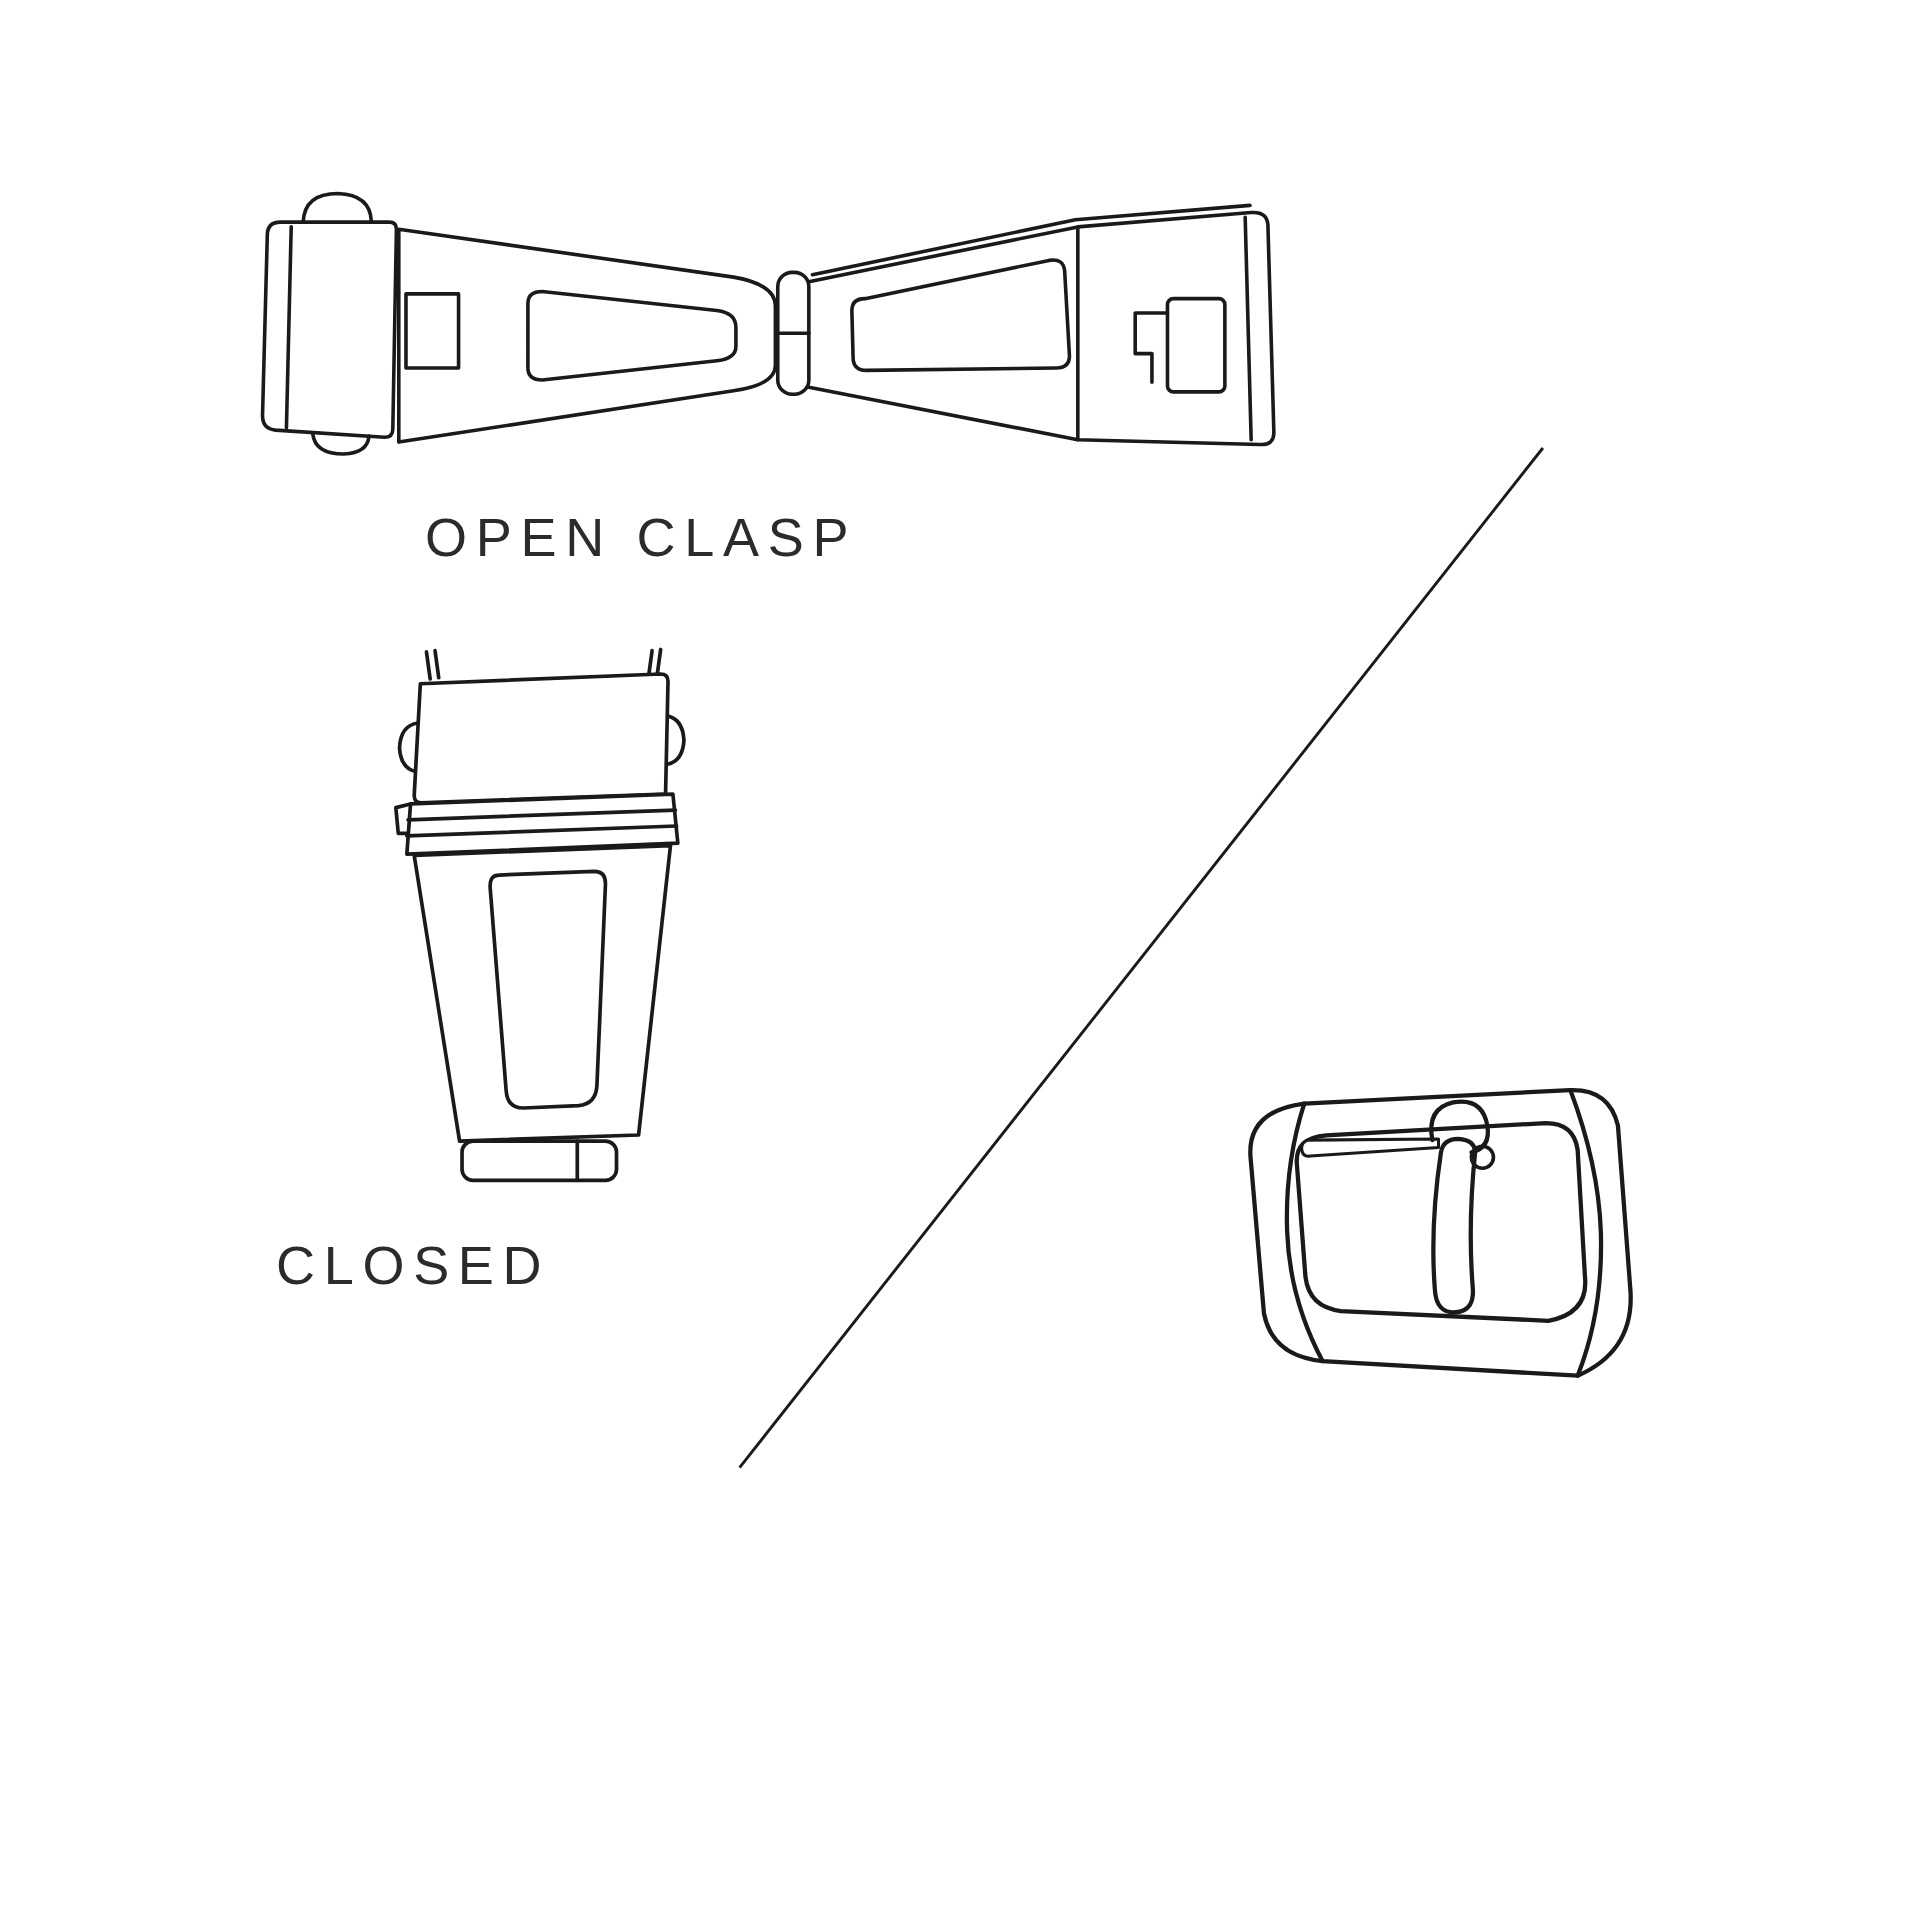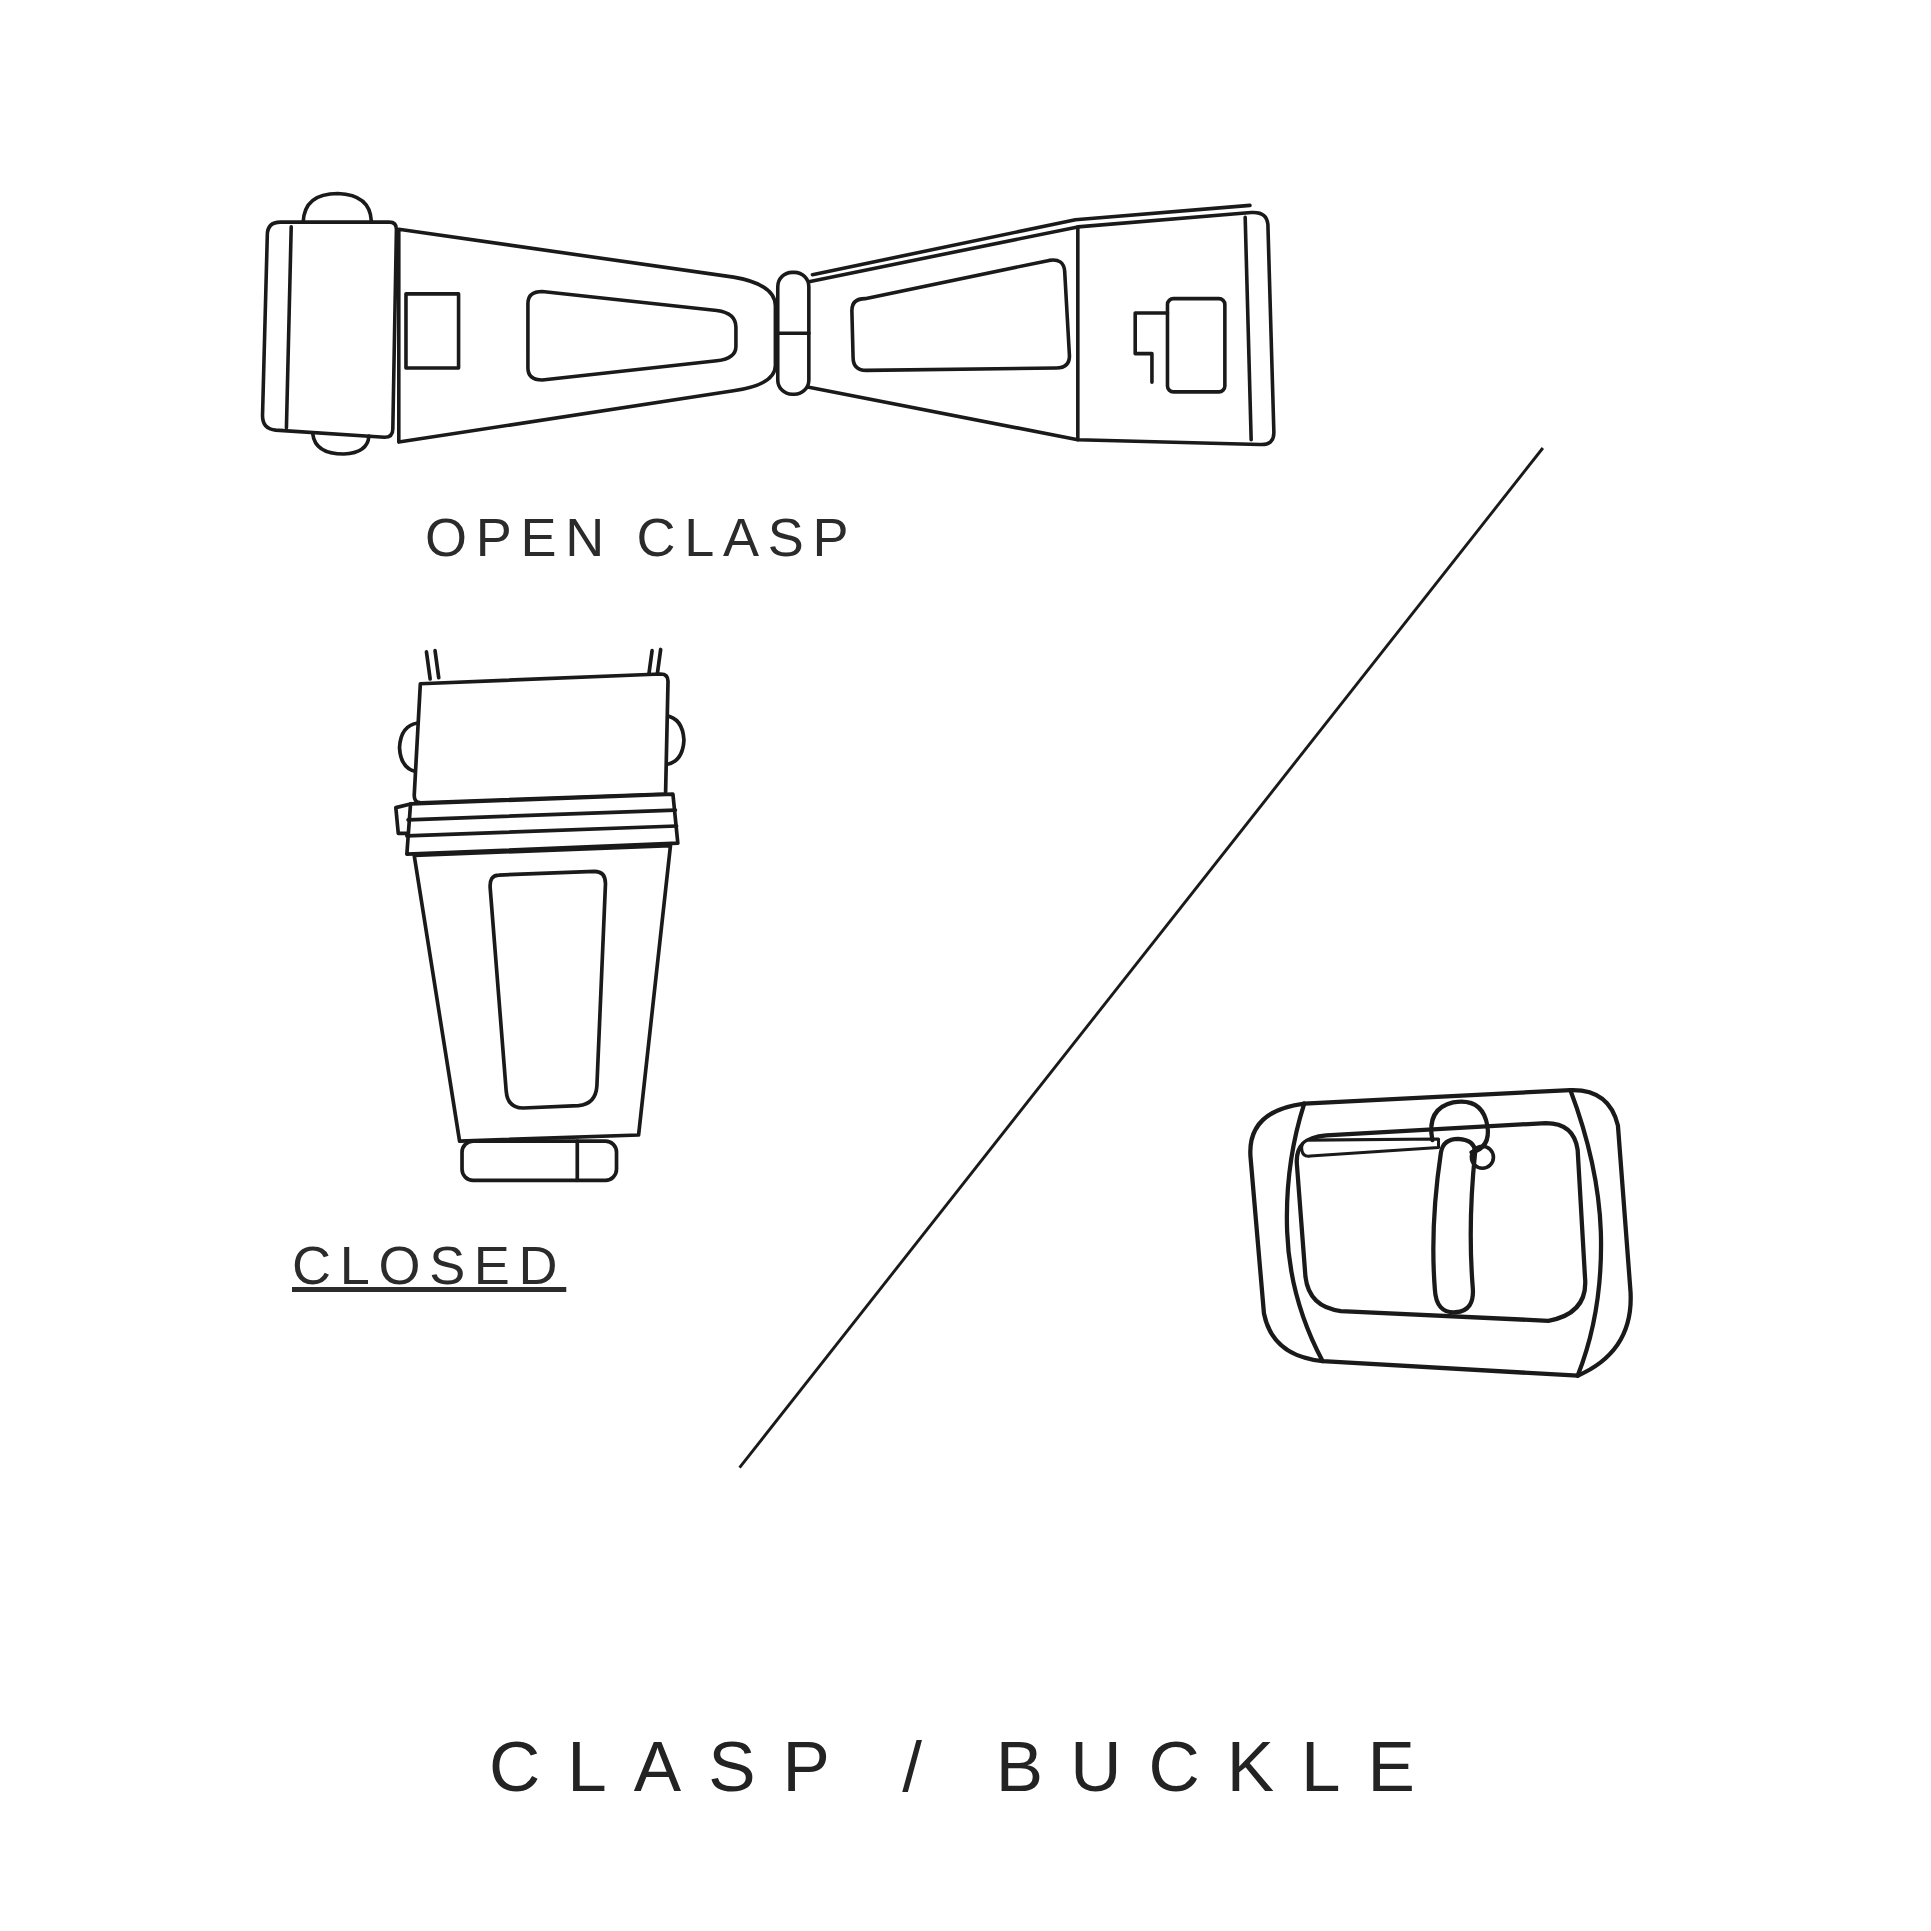--- a/index.html
+++ b/index.html
@@ -23,21 +23,21 @@
     color: #2b2b2b;
     font-size: 54px;
     font-weight: 400;
     letter-spacing: 8.7px;
     text-align: left;
     white-space: nowrap;
   }
   #open-clasp-fig   { left: 241px;  top: 179px;  width: 1052px; height: 311px; }
   #open-clasp-label { left: 425px;  top: 506px;  width: 772px; }
   #closed-fig       { left: 381px;  top: 647px;  width: 319px;  height: 564px; }
-  #closed-label     { left: 292px;  top: 1234px; width: 483px; text-decoration: underline; }
+  #closed-label     { left: 276px;  top: 1234px; width: 483px; }
   #buckle-fig       { left: 1231px; top: 1079px; width: 415px;  height: 342px; }
   #divider-overlay  { left: 0; top: 0; width: 1931px; height: 1931px; pointer-events: none; }
   #main-title {
     position: absolute;
     left: 0;
     right: 0;
     top: 1726px;
     text-align: center;
     color: #232323;
     font-size: 71px;
@@ -130,16 +130,15 @@
 
         <path d="M172,60 Q163,120 167,172 Q168,192 184,191 Q200,190 198,170 Q194,118 200,60 Q200,50 186,49 Q174,49 172,60 Z"></path>
 
         <path d="M165,50 Q160,24 182,19 Q206,15 210,38 Q213,56 197,60" fill="none"></path>
 
         <circle cx="206" cy="64" r="9" fill="none" stroke-width="3"></circle>
       </g>
     </svg>
   </div>
 
-  <div id="main-title">CLASP / BUCKLE</div>
 
 </div>
 
 
 </body></html>

